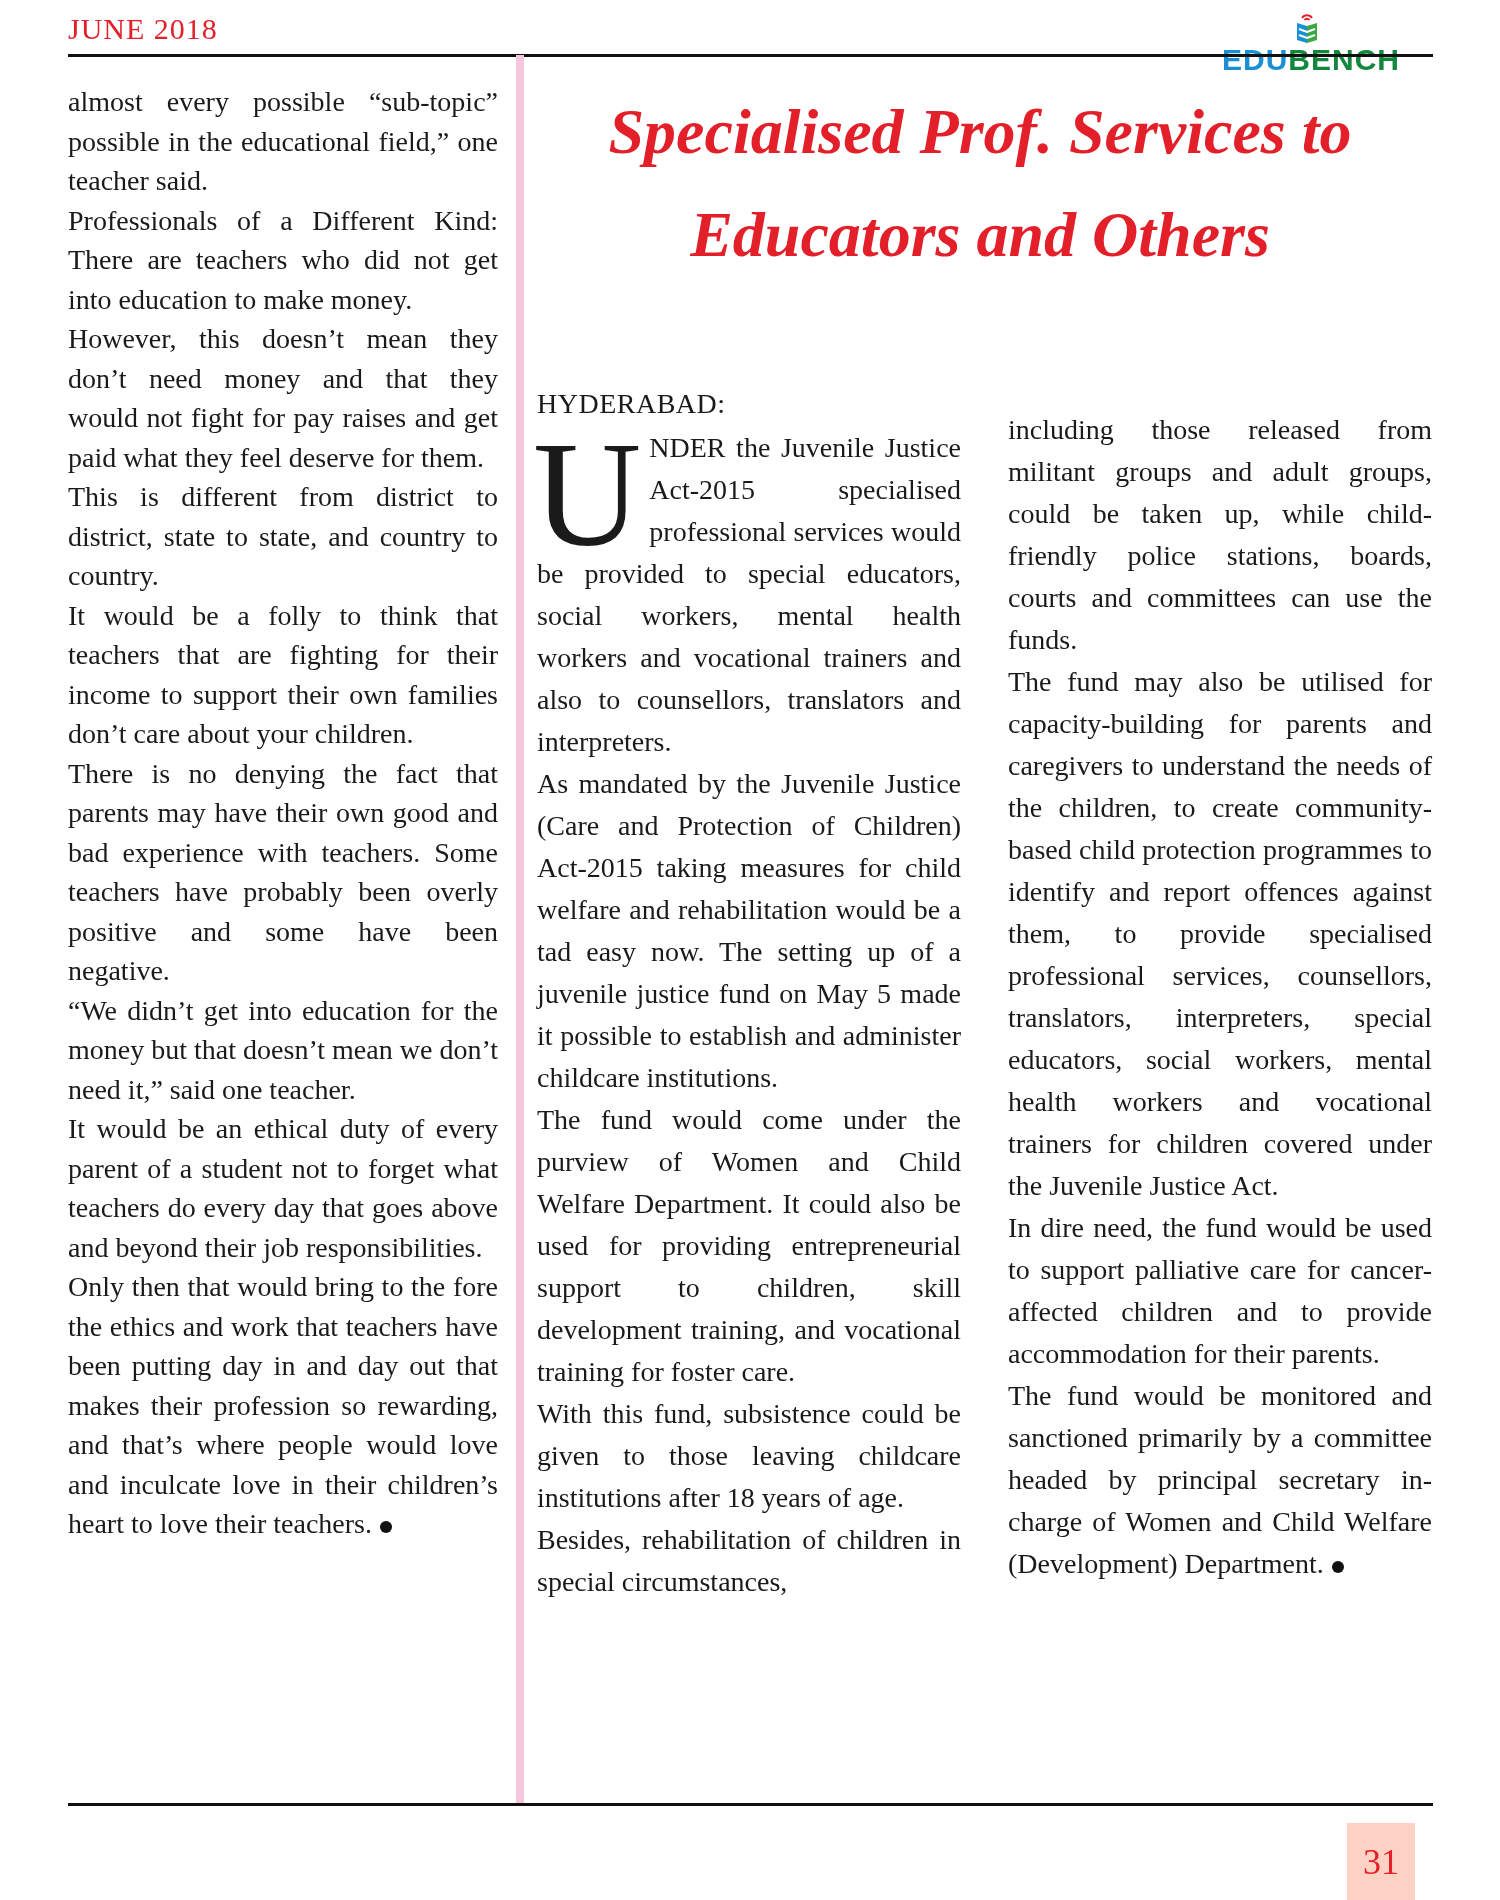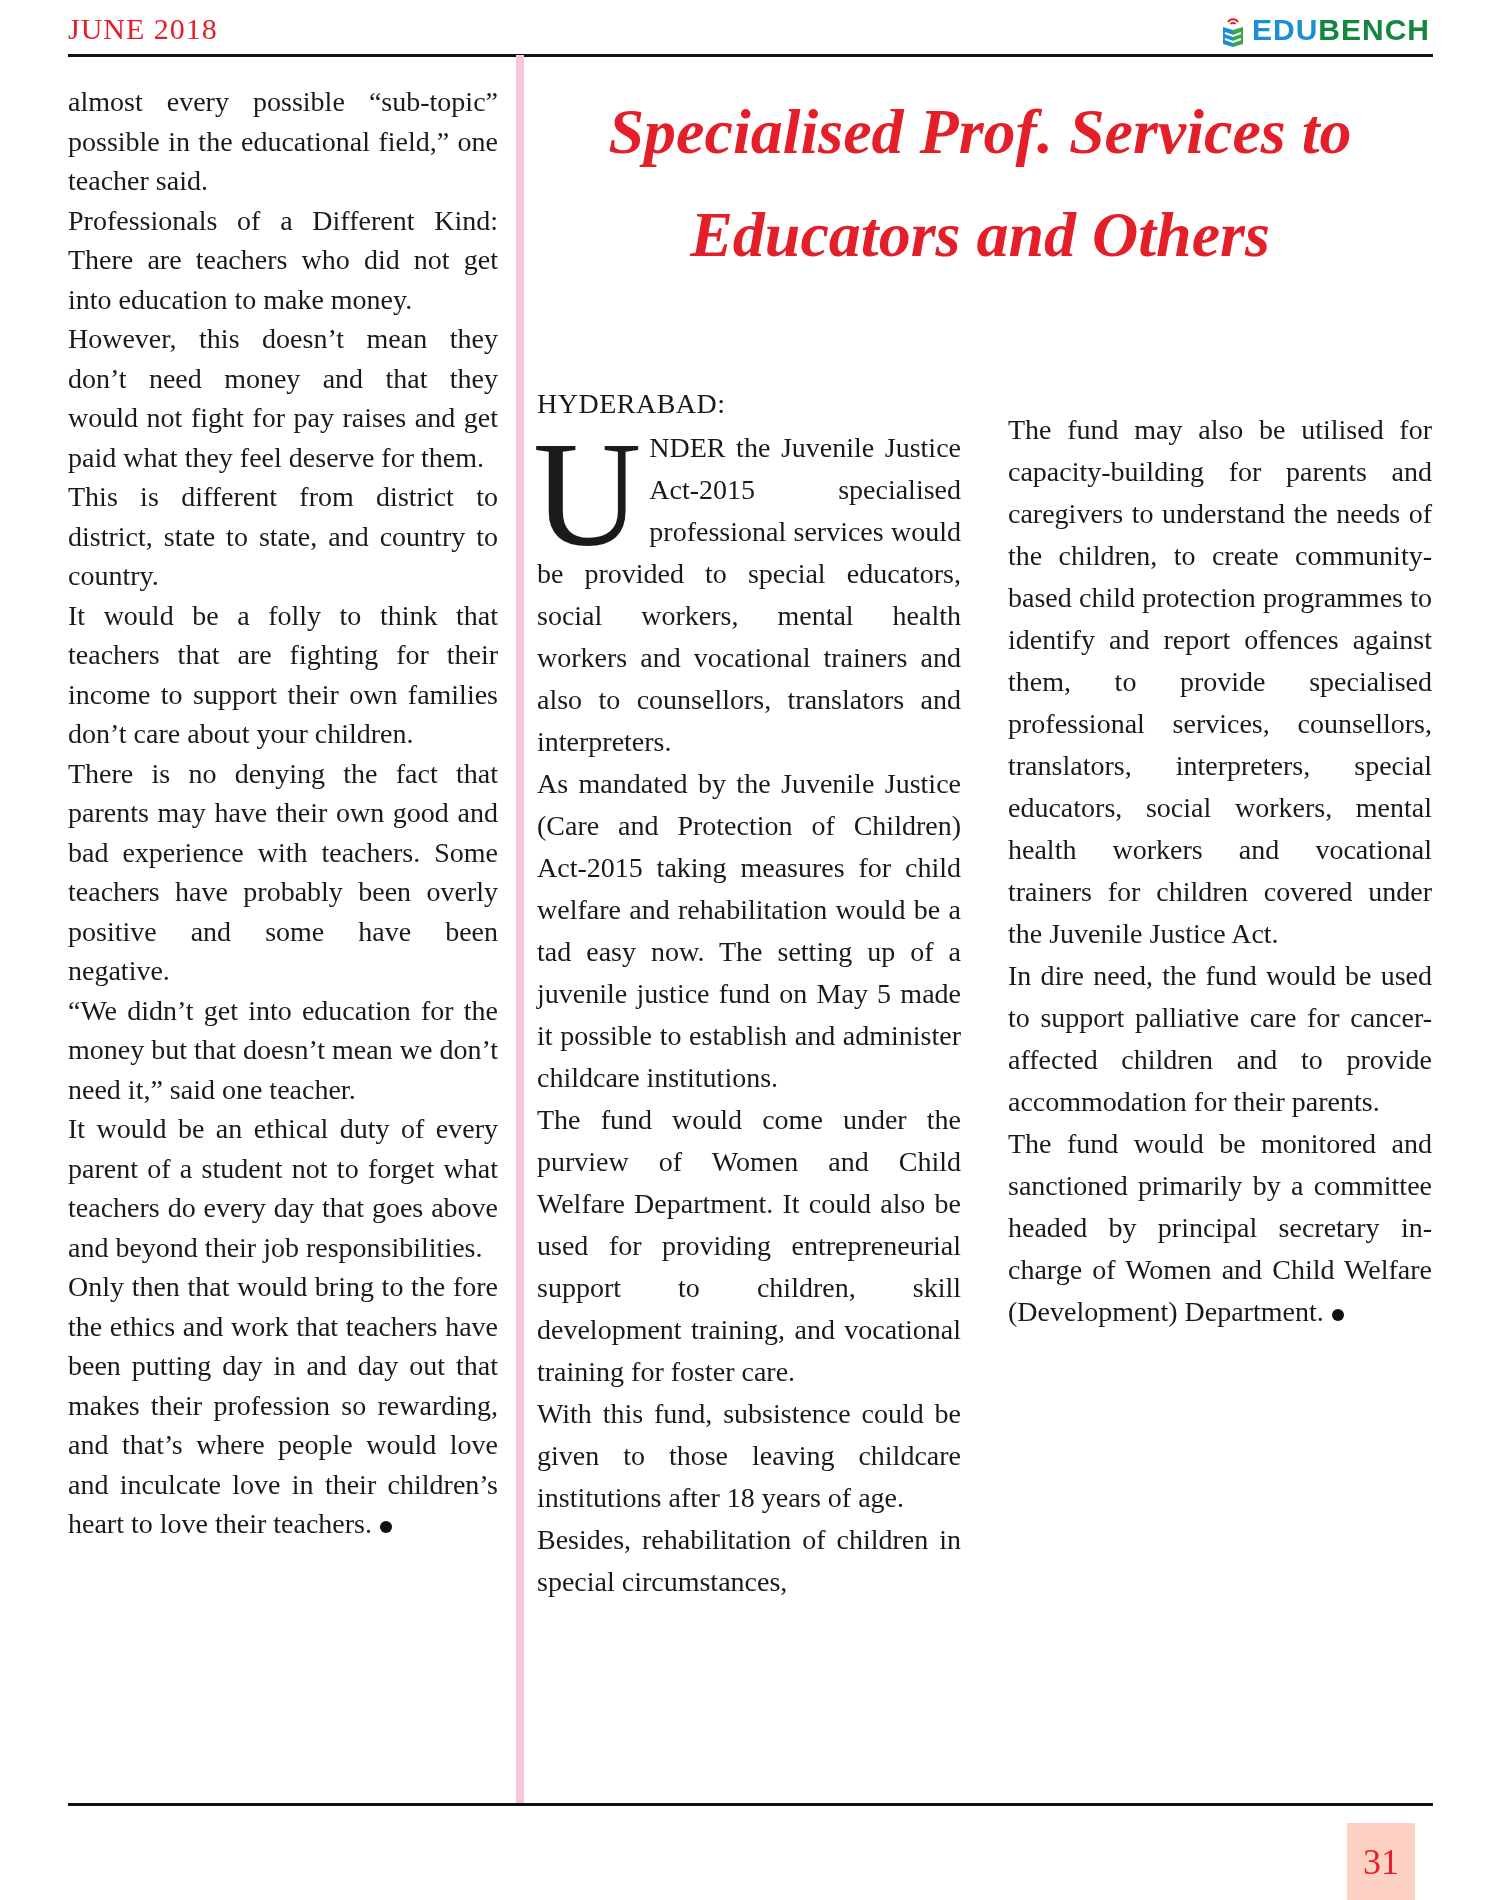--- a/index.html
+++ b/index.html
@@ -1,20 +1,20 @@
 <!DOCTYPE html>
 <html><head>
 <meta charset="utf-8">
 <style>
   html, body { margin: 0; padding: 0; background: #ffffff; }
   body { width: 1500px; height: 1900px; position: relative; overflow: hidden; font-family: "Liberation Serif", serif; color: #1a1a1a; }
 
   .header-date { position: absolute; left: 68px; top: 12px; font-family: Liberation Serif, serif; font-size: 30px; color: #e3202a; letter-spacing: 1px; }
   .header-rule { position: absolute; left: 68px; top: 54px; width: 1365px; height: 3px; background: #111; }
-  .brand { position: absolute; left: 1222px; top: 13px; display: flex; align-items: flex-end; }
+  .brand { position: absolute; left: 1222px; top: 13px; display: flex; align-items: center; flex-direction: column; }
   .brand-logo { width: 22px; height: 30px; margin-right: 8px; }
   .brand-text { font-family: "Liberation Sans", sans-serif; font-weight: bold; font-size: 30px; letter-spacing: 1px; }
   .brand-edu { color: #1a8fd4; }
   .brand-bench { color: #13873e; }
 
   .pink-divider { position: absolute; left: 516px; top: 55px; width: 8px; height: 1750px; background: #f6c6dc; }
 
   .title { position: absolute; left: 530px; top: 80px; width: 900px; text-align: center; font-family: "Liberation Serif", serif; font-style: italic; font-weight: bold; font-size: 64px; line-height: 103px; color: #e3202a; }
 
   .col { position: absolute; font-size: 28px; line-height: 39.5px; text-align: justify; }
@@ -68,19 +68,20 @@
 <div class="col col-2">
   <div class="dateline">HYDERABAD:</div>
   <p><span class="drop-cap">U</span><span>NDER the Juvenile Justice Act-2015 specialised professional services would be provided to special educators, social workers, mental health workers and vocational trainers and also to counsellors, translators and interpreters.</span></p>
   <p>As mandated by the Juvenile Justice (Care and Protection of Children) Act-2015 taking measures for child welfare and rehabilitation would be a tad easy now. The setting up of a juvenile justice fund on May 5 made it possible to establish and administer childcare institutions.</p>
   <p>The fund would come under the purview of Women and Child Welfare Department. It could also be used for providing entrepreneurial support to children, skill development training, and vocational training for foster care.</p>
   <p>With this fund, subsistence could be given to those leaving childcare institutions after 18 years of age.</p>
   <p>Besides, rehabilitation of children in special circumstances,</p>
 </div>
 
 <div class="col col-3">
+  <p>including those released from militant groups and adult groups, could be taken up, while child-friendly police stations, boards, courts and committees can use the funds.</p>
   <p>The fund may also be utilised for capacity-building for parents and caregivers to understand the needs of the children, to create community-based child protection programmes to identify and report offences against them, to provide specialised professional services, counsellors, translators, interpreters, special educators, social workers, mental health workers and vocational trainers for children covered under the Juvenile Justice Act.</p>
   <p>In dire need, the fund would be used to support palliative care for cancer-affected children and to provide accommodation for their parents.</p>
   <p><span>The fund would be monitored and sanctioned primarily by a committee headed by principal secretary in-charge of Women and Child Welfare (Development) Department.</span><span class="bullet"></span></p>
 </div>
 
 <div class="footer-rule"></div>
 <div class="page-num">31</div>
 
 </body></html>

